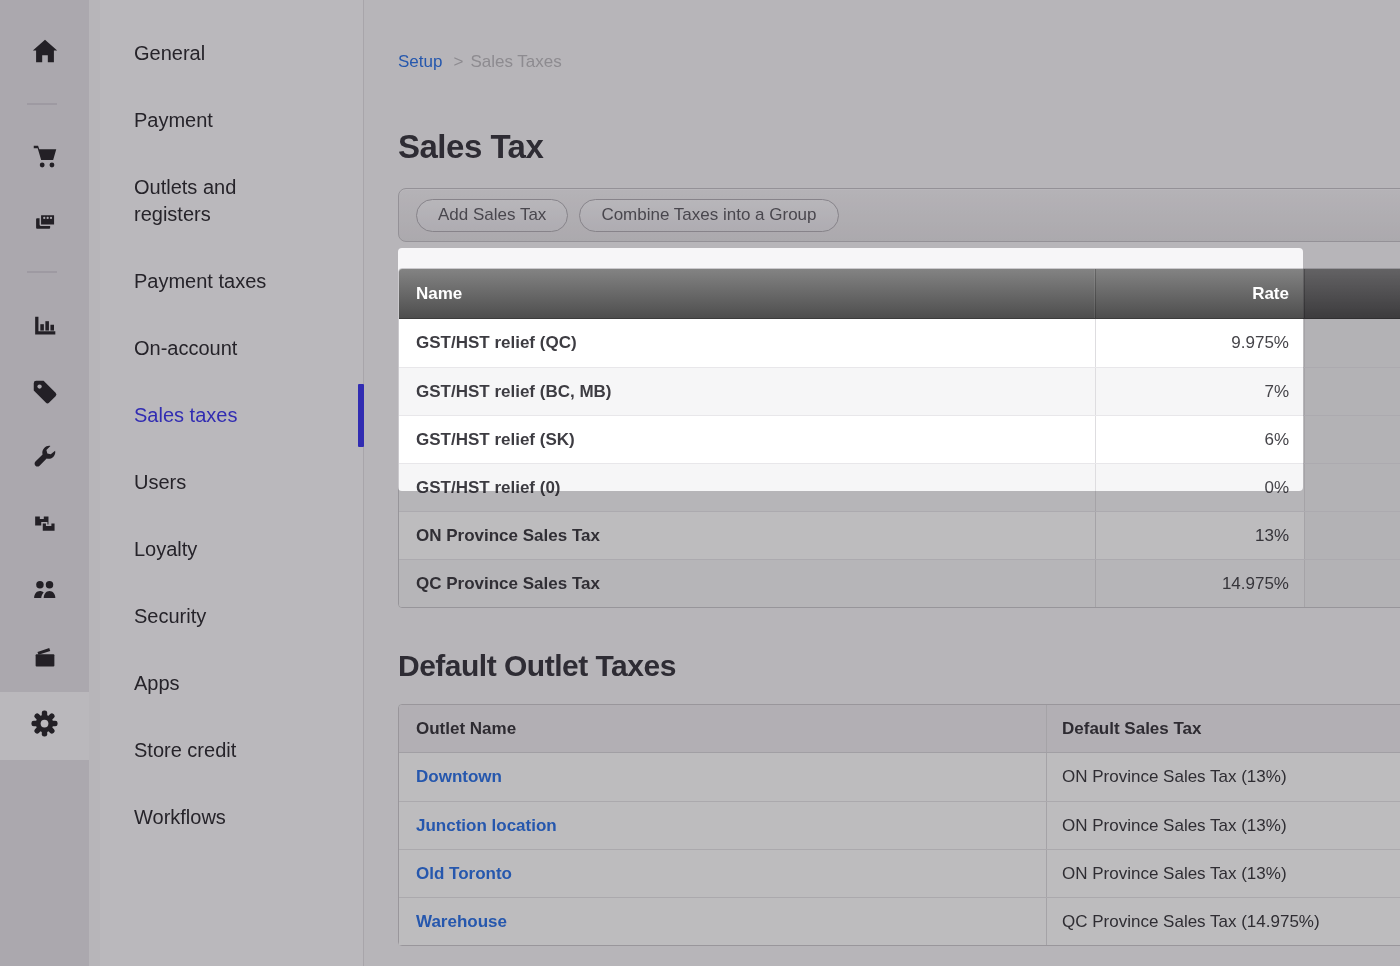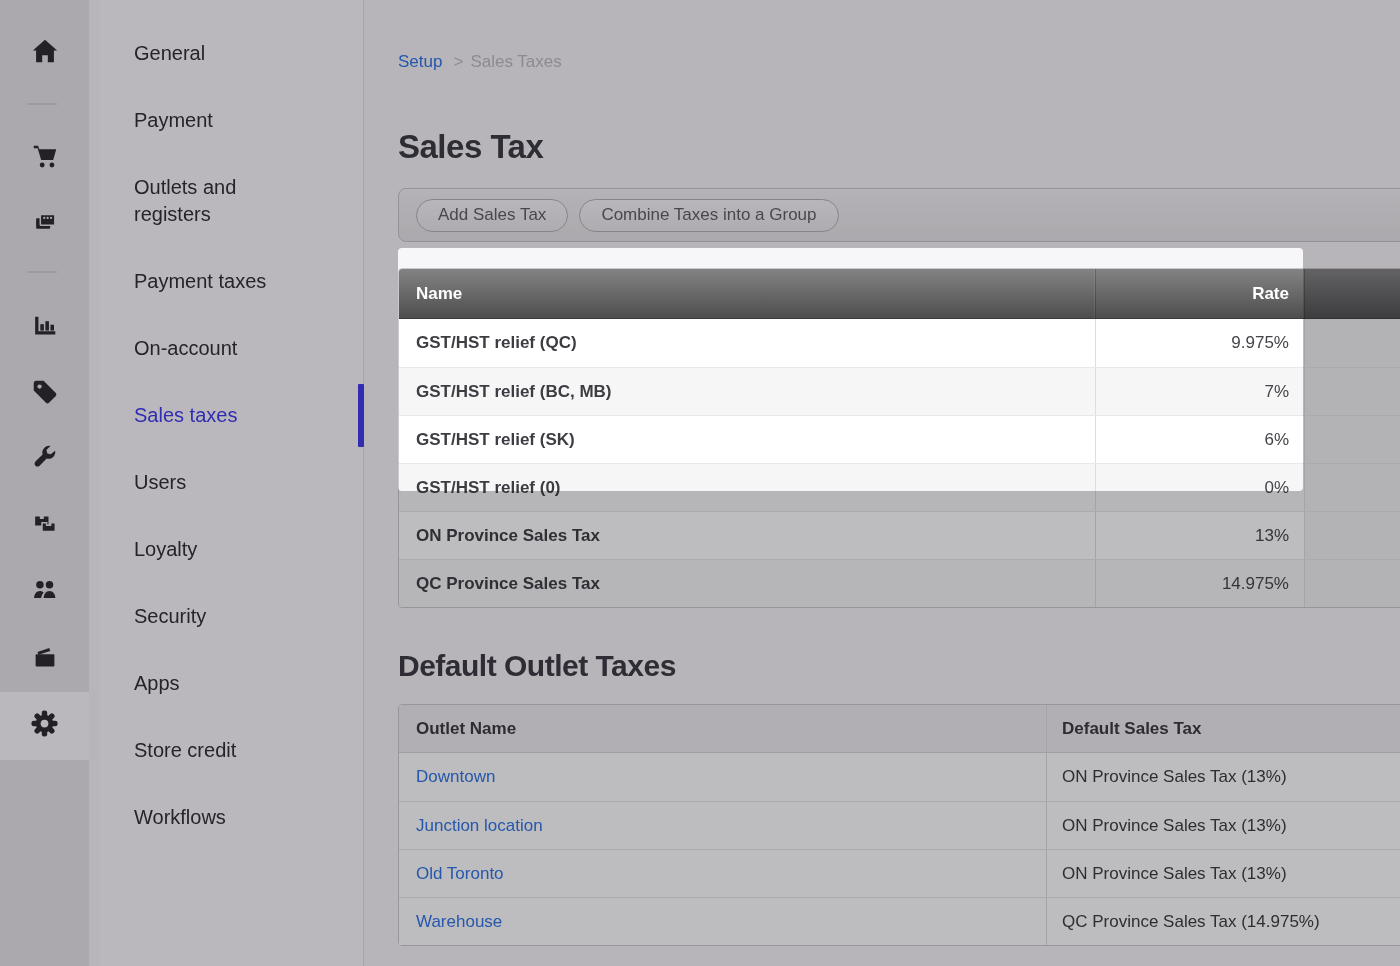--- a/index.html
+++ b/index.html
@@ -70,21 +70,21 @@
 
   
   .section-title{margin-top:40px;font-size:30px;line-height:36px;font-weight:700;color:#3a3840;letter-spacing:-.5px}
   .outlet-table{margin-top:20px;width:1060px;border:1px solid #cdcbcf;border-radius:4px;background:#fff}
   .outlet-head{display:flex;height:48px;align-items:center;background:#f0eef1;border-bottom:1px solid #d9d7db;
     font-weight:700;font-size:17px;color:#39373d;border-radius:3px 3px 0 0}
   .col-outlet{width:647px;padding-left:17px}
   .col-dtax{flex:1;height:100%;display:flex;align-items:center;padding-left:15px;border-left:1px solid #dedde0}
   .outlet-row{display:flex;height:48px;align-items:center;font-size:17px;color:#3b3a3f;background:#fff}
   .outlet-row + .outlet-row{border-top:1px solid #e6e5e8}
-  .outlet-link{color:var(--link);font-weight:400;cursor:pointer}
+  .outlet-link{color:var(--link);font-weight:700;cursor:pointer}
 
   
   .spotlight{position:absolute;left:398px;top:248px;width:905px;height:243px;border-radius:4px;
     box-shadow:0 0 0 3000px rgba(18,16,22,.28);z-index:10;pointer-events:none}
 </style>
 </head>
 <body>
 
 <nav class="rail">
   <div class="rail-active-band"></div>

